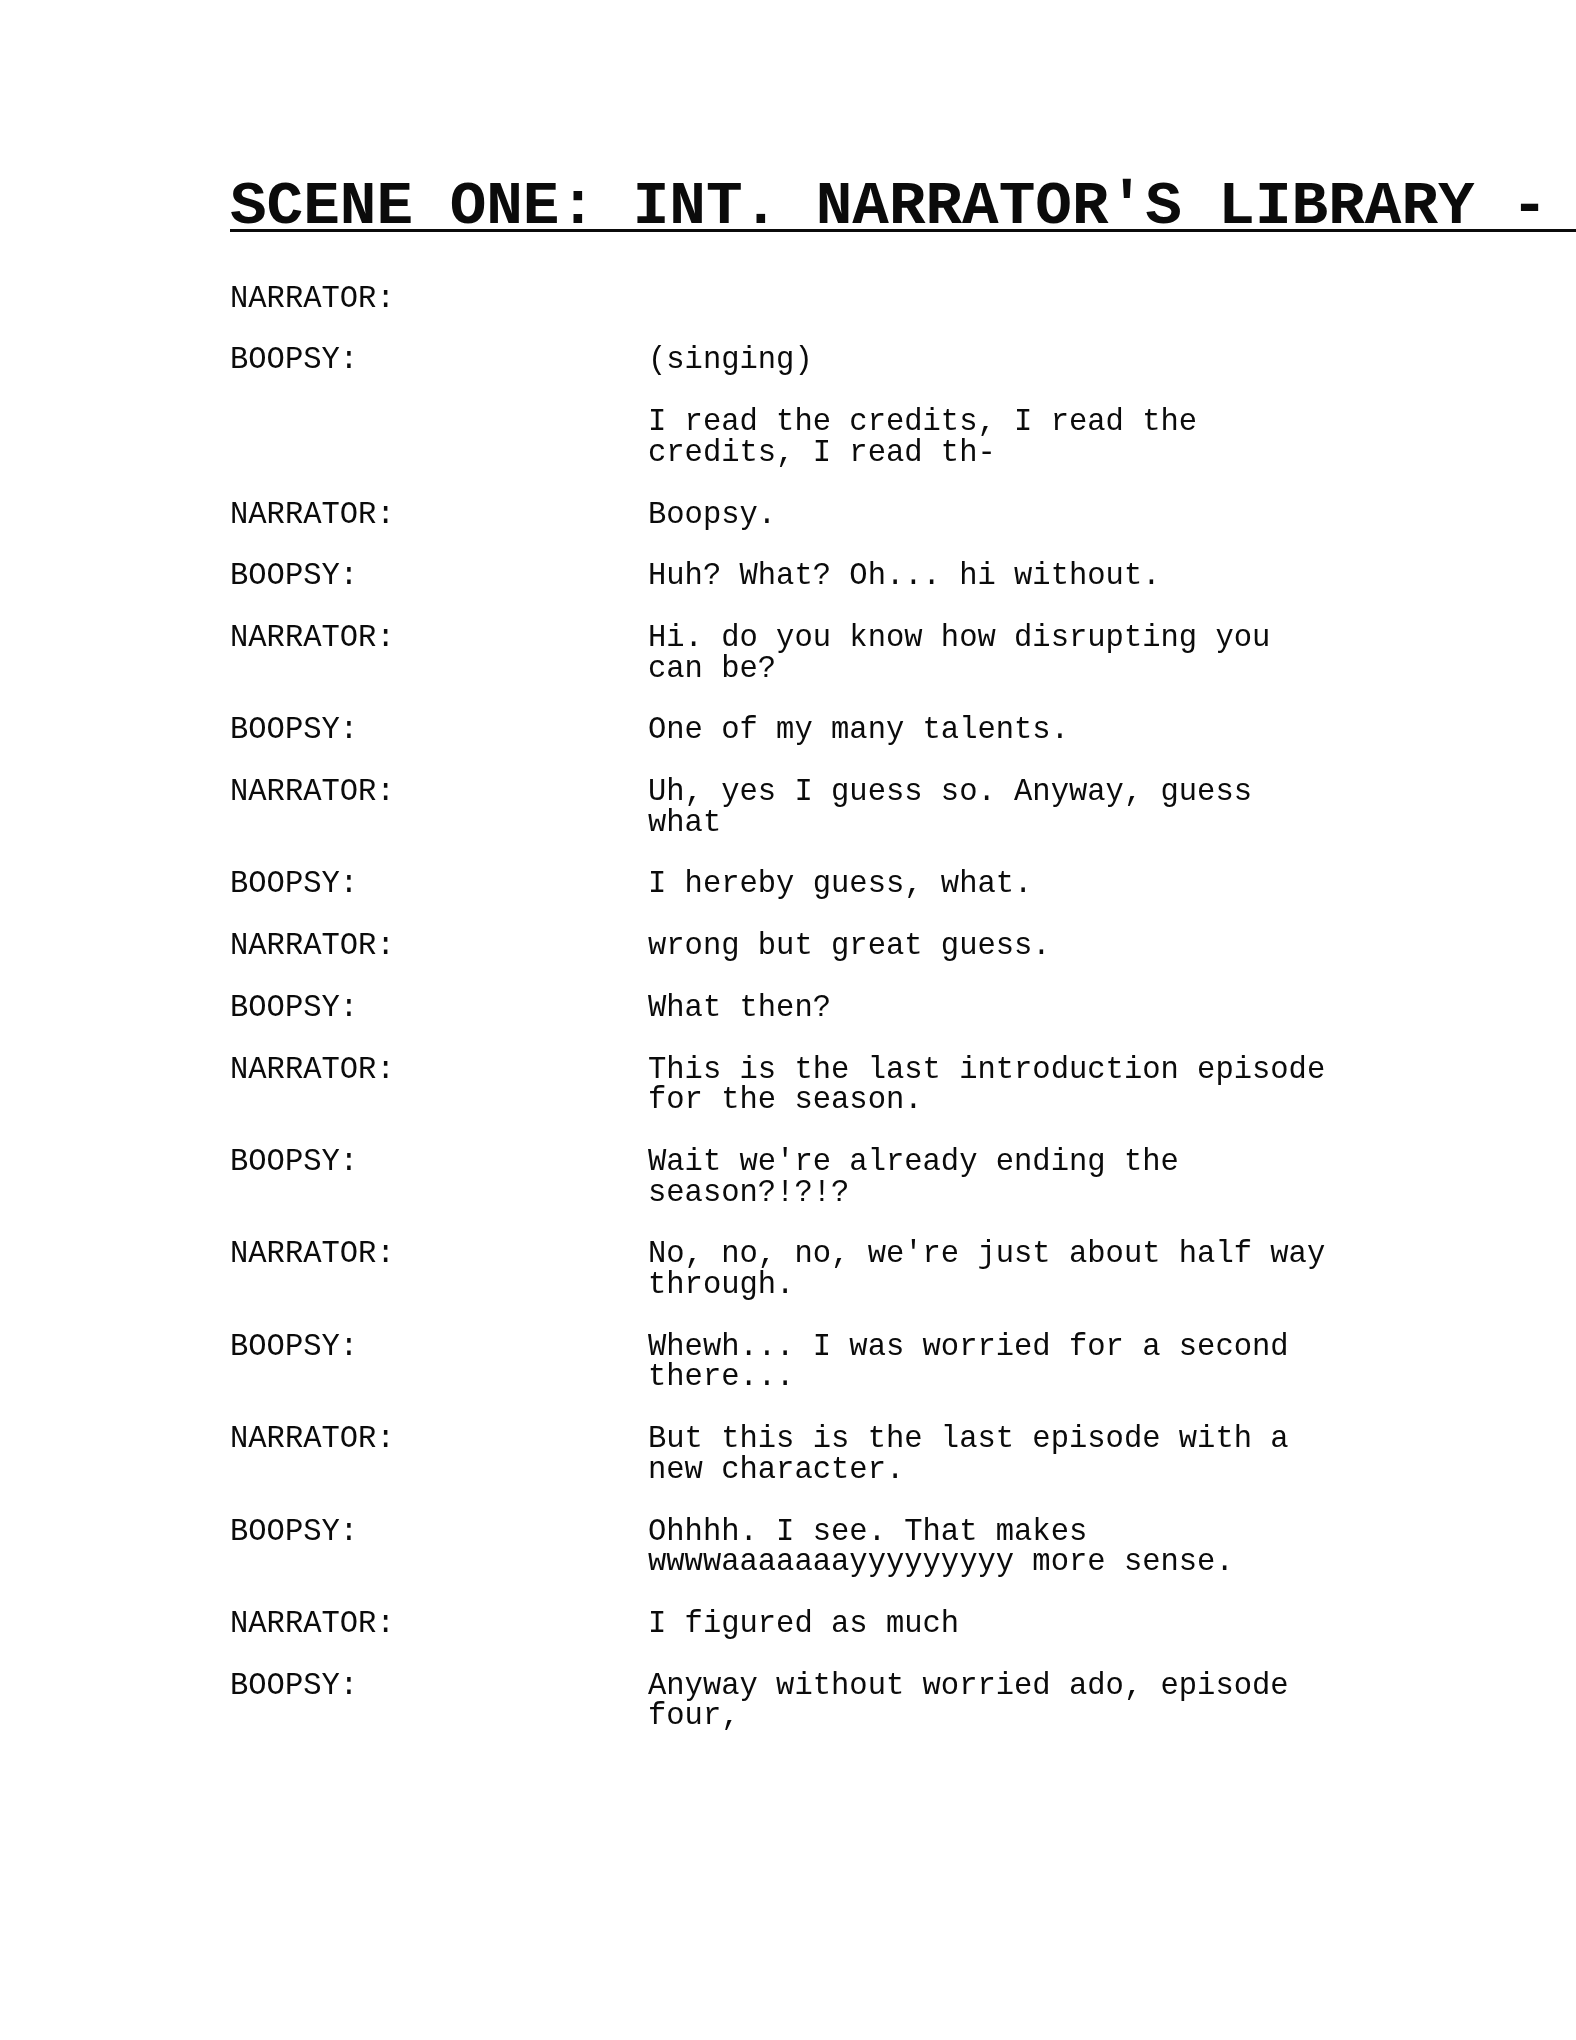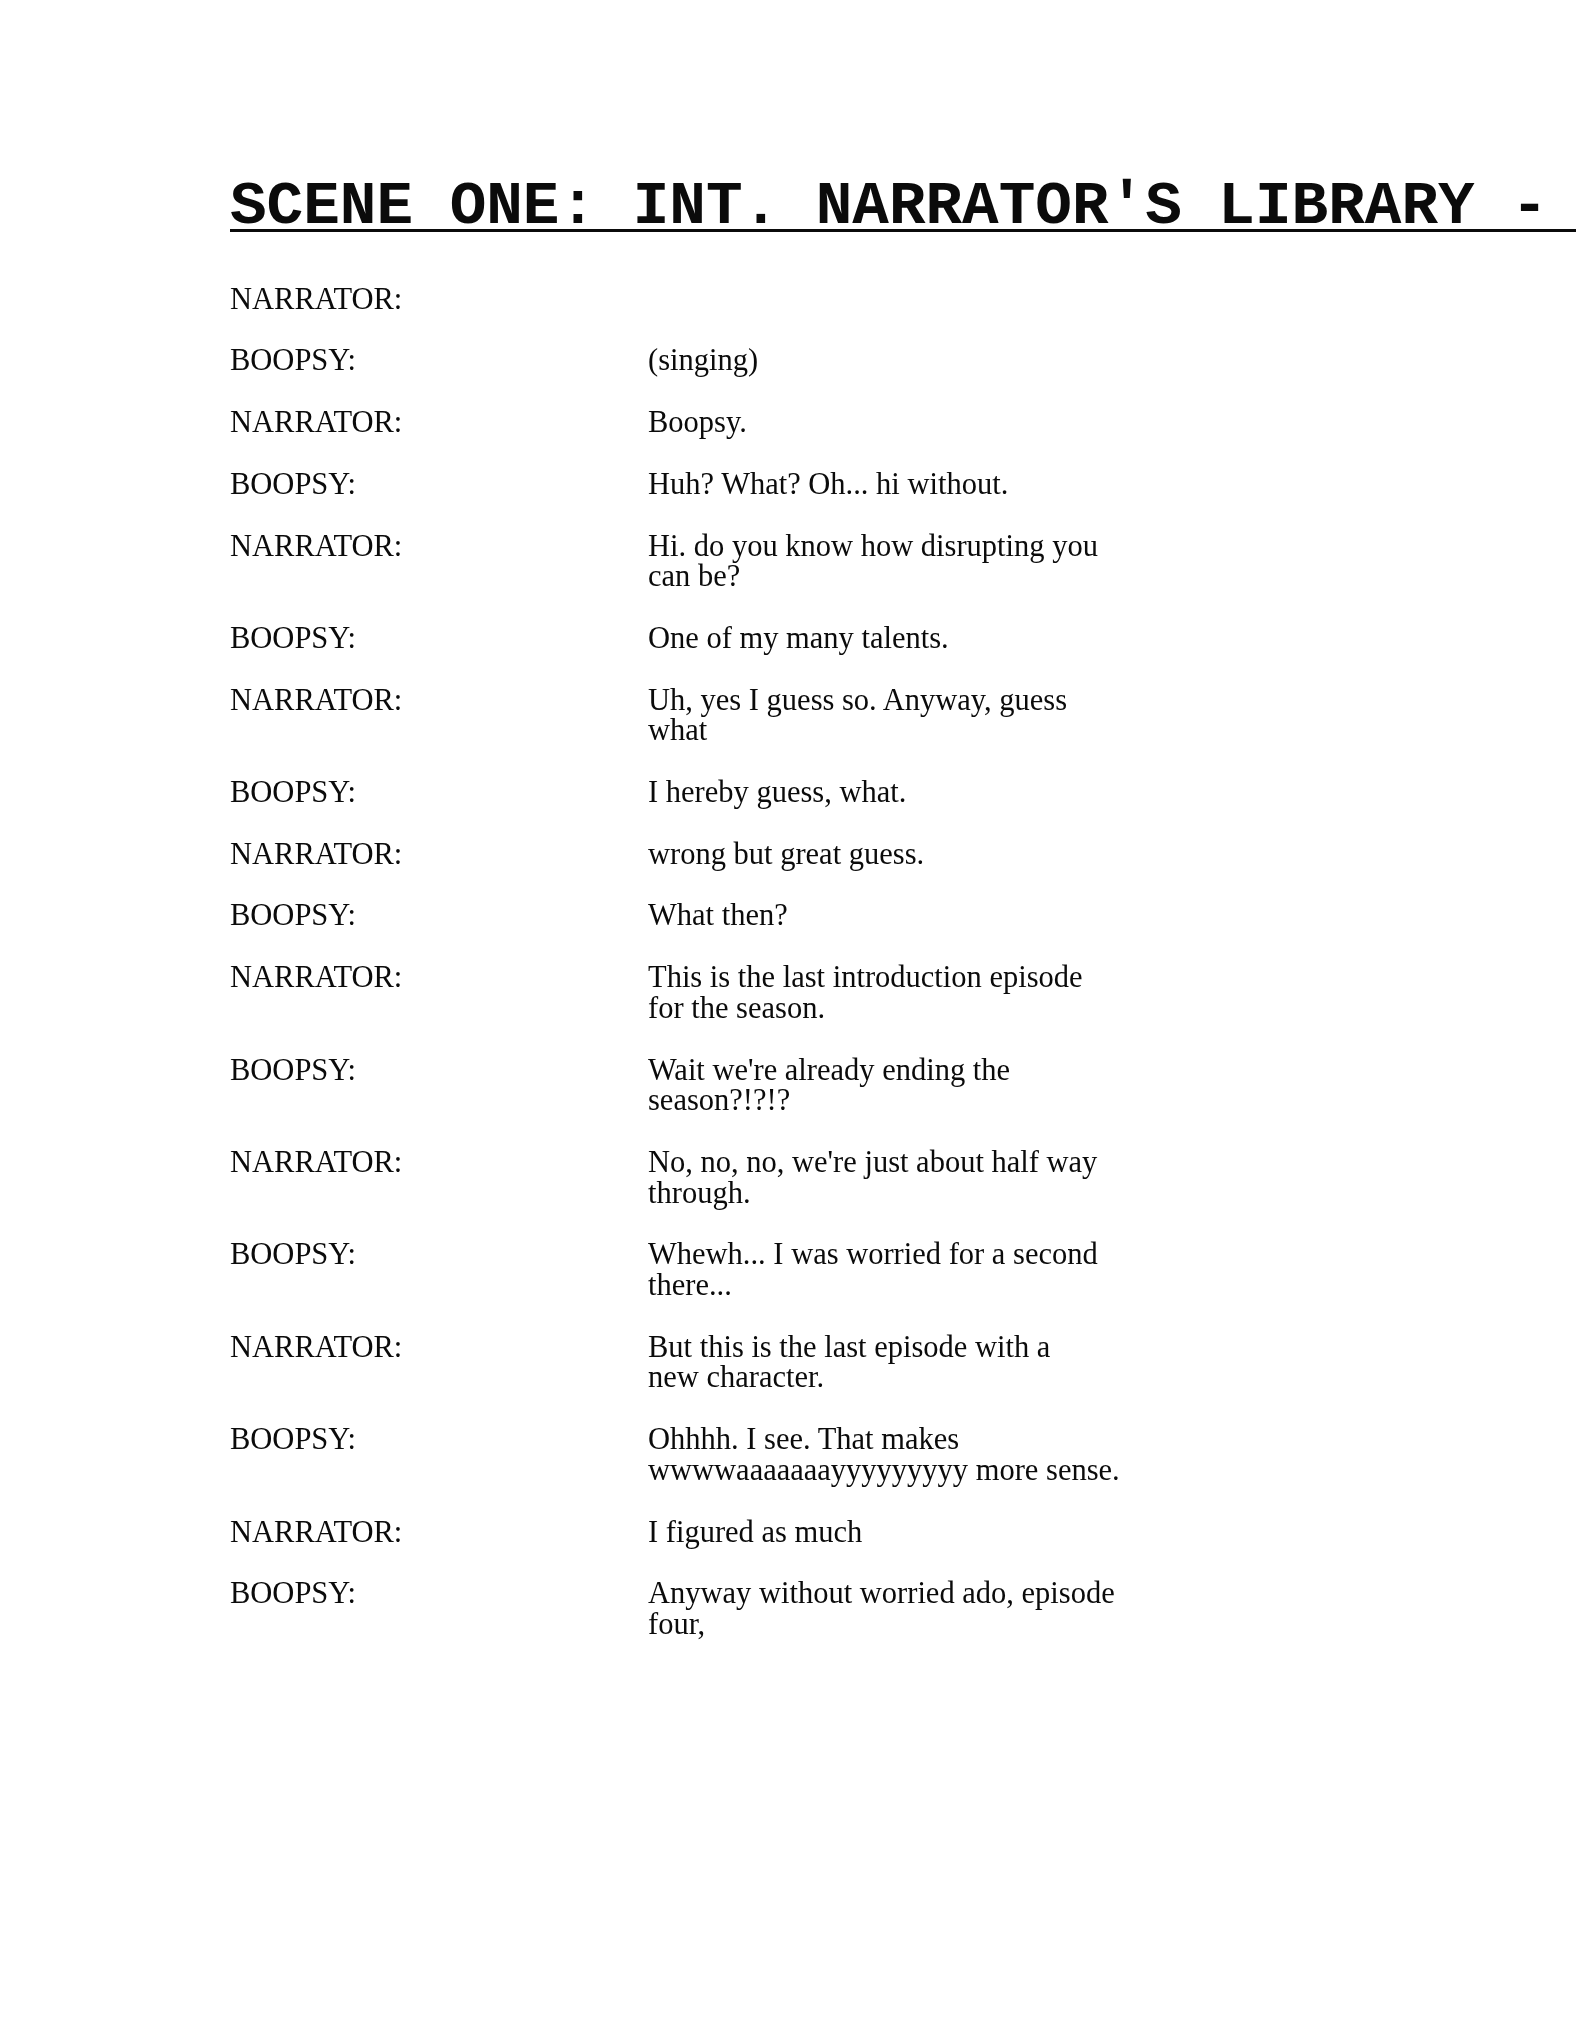--- a/index.html
+++ b/index.html
@@ -34,21 +34,20 @@
   .music-cue {
     font-weight: normal;
     text-decoration: underline;
     text-decoration-thickness: 2px;
     text-underline-offset: 6px;
     margin: 0 0 36px 0;
     white-space: pre;
   }
   .dialogue-list {
     margin: 0;
-    font-family: Liberation Serif, serif;
   }
   .dialogue-row {
     display: flex;
     align-items: flex-start;
     margin: 0 0 31px 0;
   }
   .speaker-cell {
     flex: 0 0 418px;
     width: 418px;
     white-space: pre;
@@ -68,20 +67,25 @@
   <div class="dialogue-list">
   <div class="dialogue-row">
     <div class="speaker-cell">NARRATOR:</div>
   </div>
 
   <div class="dialogue-row">
     <div class="speaker-cell">BOOPSY:</div>
     <div class="text-cell">(singing)</div>
   </div>
 
+  <div class="dialogue-row">
+    <div class="speaker-cell"></div>
+    <div class="text-cell">I read the credits, I read the
+credits, I read th-</div>
+  </div>
 
   <div class="dialogue-row">
     <div class="speaker-cell">NARRATOR:</div>
     <div class="text-cell">Boopsy.</div>
   </div>
 
   <div class="dialogue-row">
     <div class="speaker-cell">BOOPSY:</div>
     <div class="text-cell">Huh? What? Oh... hi without.</div>
   </div>

